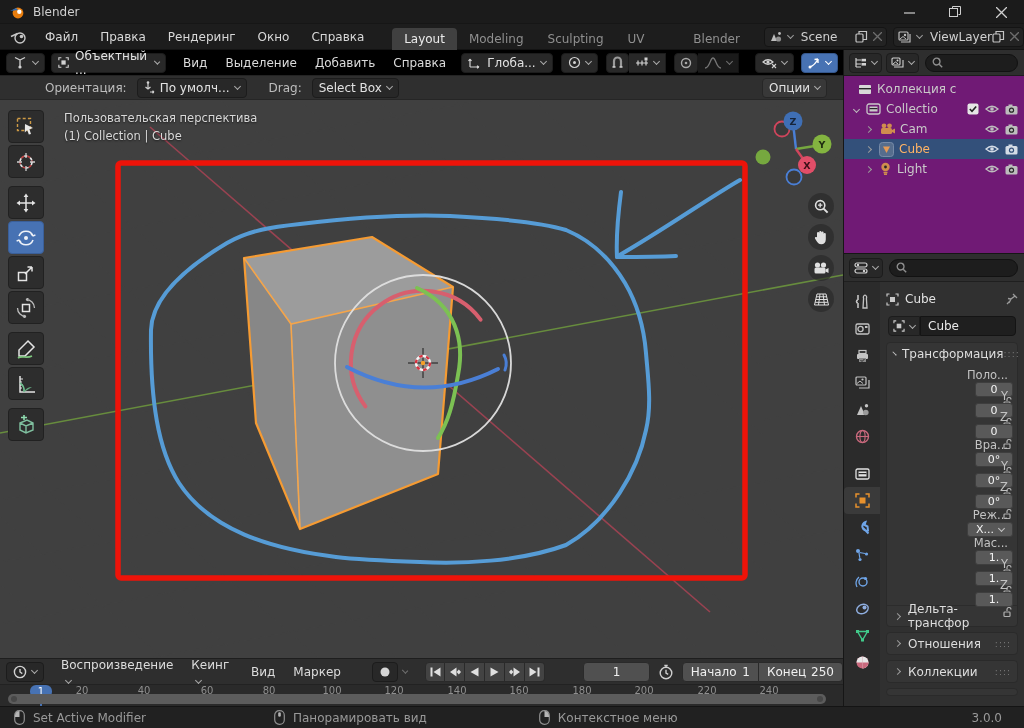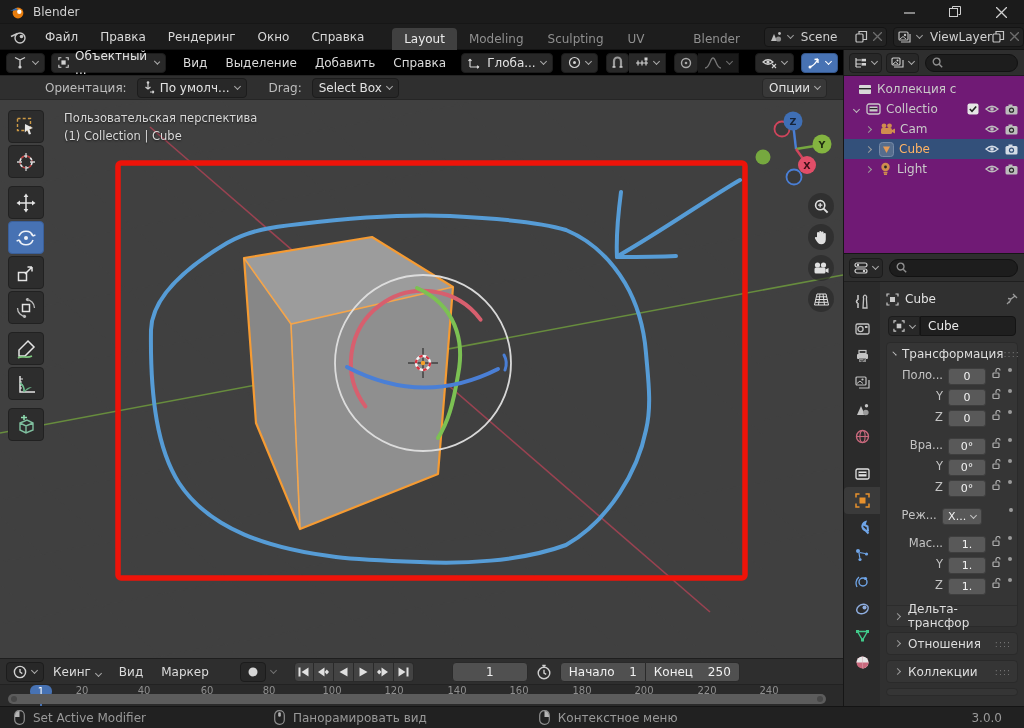--- a/index.html
+++ b/index.html
@@ -69,21 +69,21 @@
   .props{left:843px;top:253px;width:181px;height:453px;background:#303030;border-left:1px solid #161616;border-top:1px solid #161616;display:flex;flex-direction:column;}
   .p-header{height:28px;background:#2e2e2e;border-bottom:1px solid #1f1f1f;display:flex;align-items:center;flex:none;}
   .p-body{display:flex;flex:1;overflow:hidden;}
   .p-tabs{width:36px;background:#2b2b2b;display:flex;flex-direction:column;align-items:center;padding-top:6px;flex:none;}
   .p-tab{width:36px;height:27px;display:flex;align-items:center;justify-content:center;}
   .p-tab.active{background:#3a3a3a;border-radius:4px 0 0 4px;}
   .p-content{flex:1;padding:6px 6px 0 6px;overflow:hidden;}
   .panel{background:#353535;border:1px solid #2a2a2a;border-radius:4px;margin-bottom:5px;}
   .panel-h{height:21px;display:flex;align-items:center;color:#dedede;padding:0 6px;}
   .dragdots{margin-left:auto;color:#787878;font-size:9px;letter-spacing:1px;}
-  .f-row{display:flex;align-items:flex-start;height:20px;margin:1px 4px;}
+  .f-row{display:flex;align-items:flex-end;height:20px;margin:1px 4px;flex-direction:column;}
   .f-label{width:52px;text-align:right;color:#c3c3c3;margin-right:5px;font-size:11.5px;white-space:nowrap;}
   .f-val{width:38px;height:17px;background:#595959;border:1px solid #3e3e3e;border-radius:3px;color:#f2f2f2;font-size:11px;display:flex;align-items:center;justify-content:center;}
   .f-dd{width:46px;height:17px;background:#585858;border:1px solid #3e3e3e;border-radius:3px;color:#f2f2f2;font-size:11px;display:flex;align-items:center;justify-content:center;}
   .f-ico{margin-left:5px;display:flex;align-items:center;}
   .dot{width:4px;height:4px;border-radius:50%;background:#9a9a9a;margin-left:6px;}
   .namefield{display:flex;align-items:center;margin:6px 2px;}
   .namebox{flex:1;height:20px;background:#1f1f1f;border:1px solid #141414;border-radius:0 4px 4px 0;color:#e8e8e8;display:flex;align-items:center;padding-left:7px;}
   svg{display:block;}
   text{font-family:"DejaVu Sans","Liberation Sans",sans-serif;}
 </style>
@@ -491,20 +491,21 @@
   </div>
 
   <div class="abs tlheader">
     <span class="btn" style="margin-left:6px">
       <svg width="14" height="14" viewBox="0 0 14 14">
           <circle cx="7" cy="7" r="5.6" fill="none" stroke="#d2d2d2" stroke-width="1.4"></circle>
           <path d="M7,4 V7 L9.3,8.6" fill="none" stroke="#d2d2d2" stroke-width="1.4"></path>
         </svg>
       <span class="cv"></span>
     </span>
+    <span class="hmenu" style="margin-left:8px"><span>Воспроизведение</span><span class="cv"></span></span>
     <span class="hmenu"><span>Кеинг</span><span class="cv"></span></span>
     <span class="hmenu">Вид</span>
     <span class="hmenu">Маркер</span>
     <span class="btn" style="margin-left:22px;padding:0 7px">
       <svg width="10" height="10">
           <circle cx="5" cy="5" r="4.5" fill="#d6d6d6"></circle>
         </svg>
     </span>
     <span class="cv" style="opacity:.4"></span>
     <div class="transport" style="margin-left:18px">

